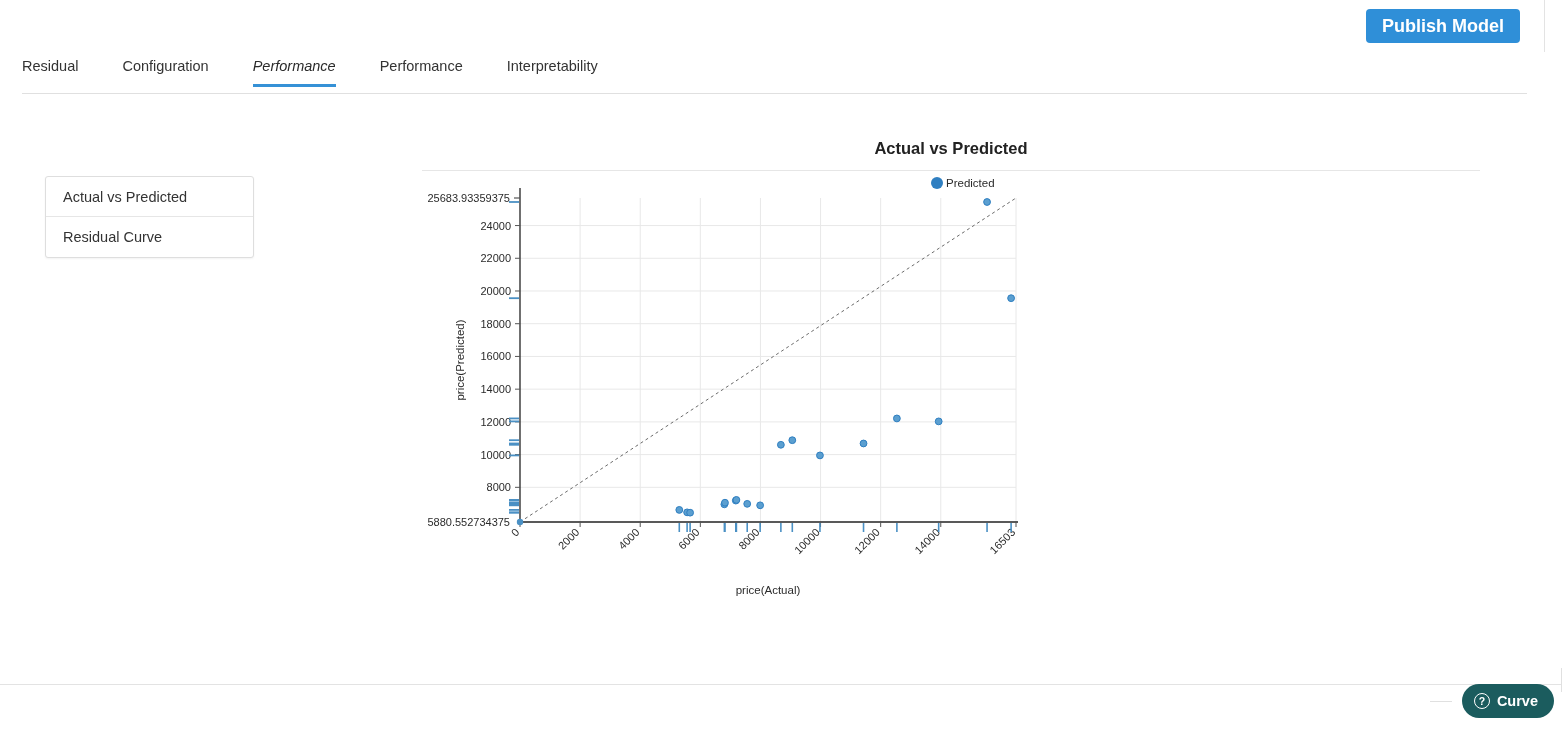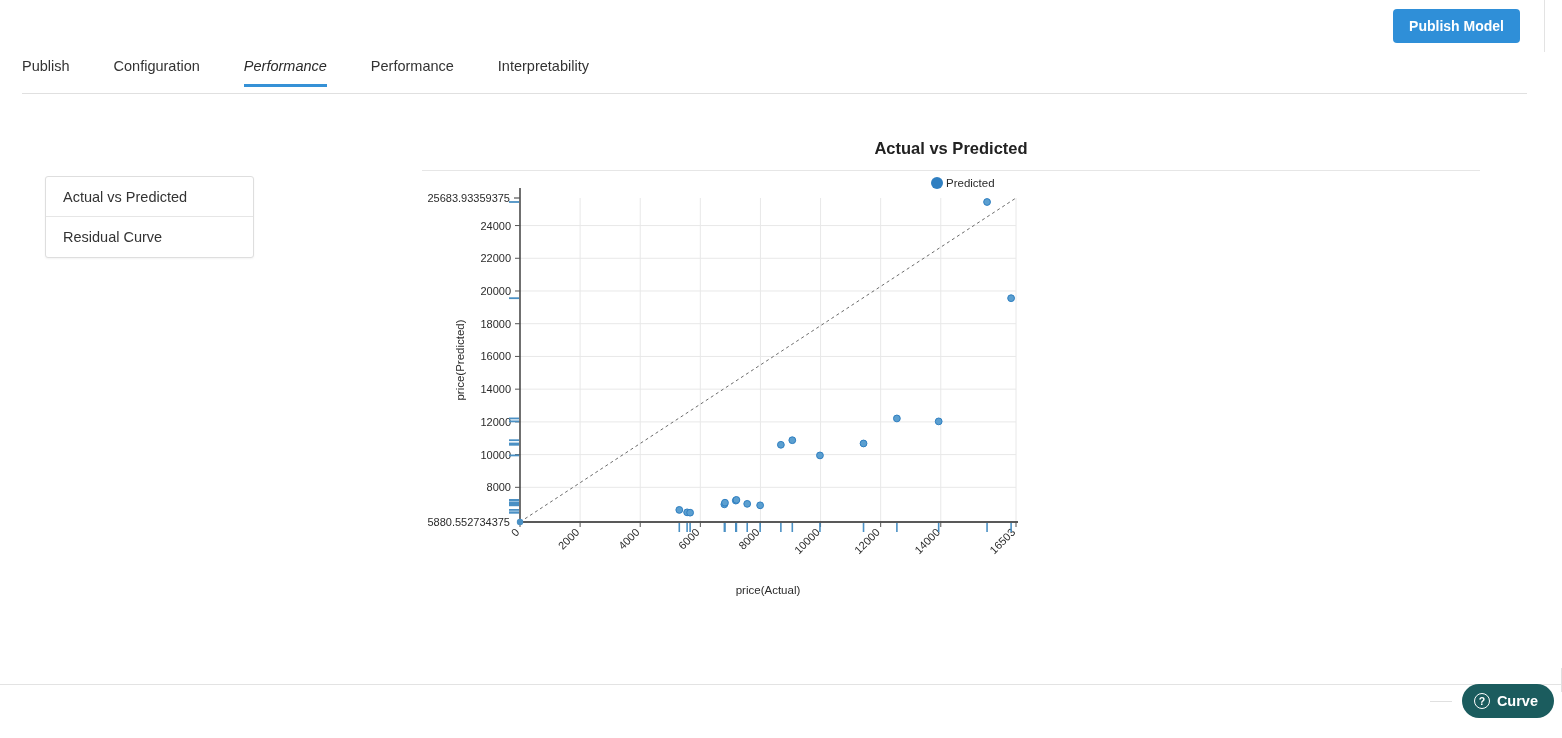--- a/index.html
+++ b/index.html
@@ -14,21 +14,21 @@
 
   
   .topbar {
     position: absolute; top: 0; left: 0; width: 1562px; height: 52px;
   }
   .publish-btn {
     position: absolute; right: 42px; top: 9px;
     background: #2f8fd8; color: #ffffff;
     border: none; border-radius: 4px;
     font-family: "Liberation Sans", sans-serif;
-    font-size: 14px; font-weight: bold;
+    font-size: 18px; font-weight: bold;
     padding: 0 16px; height: 34px; line-height: 34px;
     cursor: pointer; white-space: nowrap;
   }
   .right-rule {
     position: absolute; right: 17px; top: 0; width: 1px; height: 52px;
     background: #e3e3e3;
   }
 
   
   .tabs {
@@ -118,21 +118,21 @@
 <body>
 
 <div class="page">
 
   <div class="topbar">
     <div class="right-rule"></div>
     <button class="publish-btn">Publish Model</button>
   </div>
 
   <div class="tabs">
-    <div class="tab">Publish</div>
+    <div class="tab">Residual</div>
     <div class="tab">Configuration</div>
     <div class="tab active">Performance</div>
     <div class="tab">Performance</div>
     <div class="tab">Interpretability</div>
   </div>
 
   <div class="chart-list">
     <div class="chart-list-item">Actual vs Predicted</div>
     <div class="chart-list-item">Residual Curve</div>
   </div>

